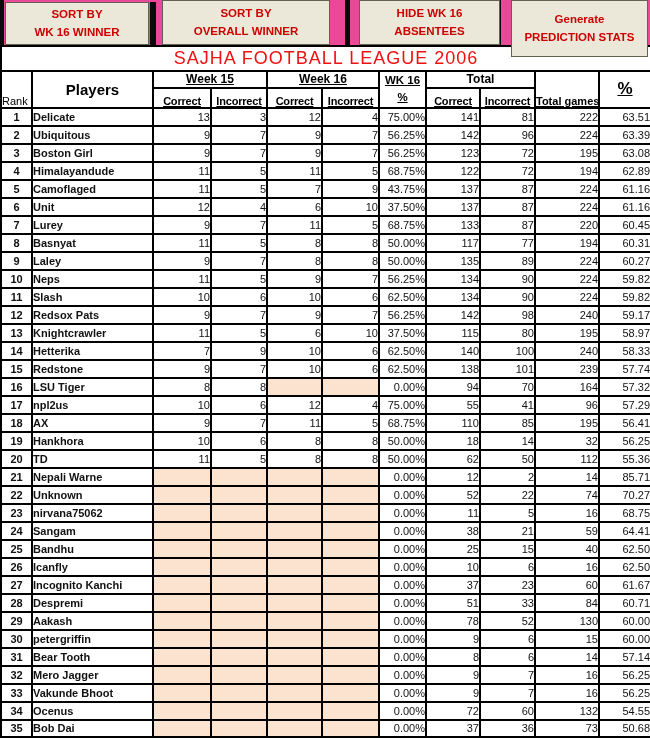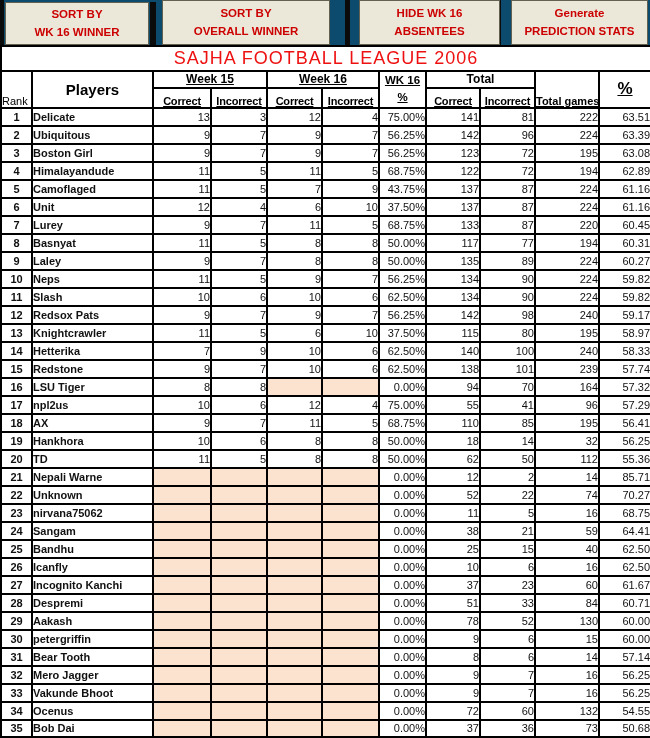--- a/index.html
+++ b/index.html
@@ -4,37 +4,37 @@
 <style>
   * { box-sizing: border-box; }
   html,body { margin:0; padding:0; background:#fff; }
   body {
     width:650px; height:738px; overflow:hidden;
     font-family:"Liberation Sans", sans-serif;
     -webkit-font-smoothing:antialiased;
   }
 
   
-  .topbar { position:relative; width:650px; height:45px; background:#0c4a6e; }
+  .topbar { position:relative; width:650px; height:45px; background:#ec4899; }
   .bar-strip { position:absolute; top:0; height:45px; background:#0b0b0b; }
   .strip-a { left:0;   width:4px; }
   .strip-b { left:150px; width:6px; height:43px; top:2px; }
   .strip-c { left:345px; width:5px; }
   .strip-d { left:492px; width:9px; }
   .xl-btn {
     position:absolute; background:#ebe8da;
     border:1px solid #63614f;
     color:#cc0000; font-weight:bold; font-size:11.5px;
     font-family:"Liberation Sans", sans-serif;
     text-align:center; line-height:1.55; padding:3px 0; cursor:pointer;
   }
   .btn-1 { left:5px;   top:2px; width:144px; height:43px; }
   .btn-2 { left:162px; top:0;   width:168px; height:45px; }
   .btn-3 { left:350px; top:0;   width:141px; height:45px;margin-left:9px; }
-  .btn-4 { left:511px; top:0;   width:137px; height:45px; }
+  .btn-4 { left:511px; top:0;   width:137px; height:57px; }
 
   
   table.sheet {
     width:650px; border-collapse:collapse; table-layout:fixed;
     border:2px solid #000; border-bottom:4px solid #000;
   }
   table.sheet td { border:2px solid #000; padding:0; overflow:hidden; white-space:nowrap; }
 
   td.title-cell {
     height:25px; text-align:center; vertical-align:middle;

